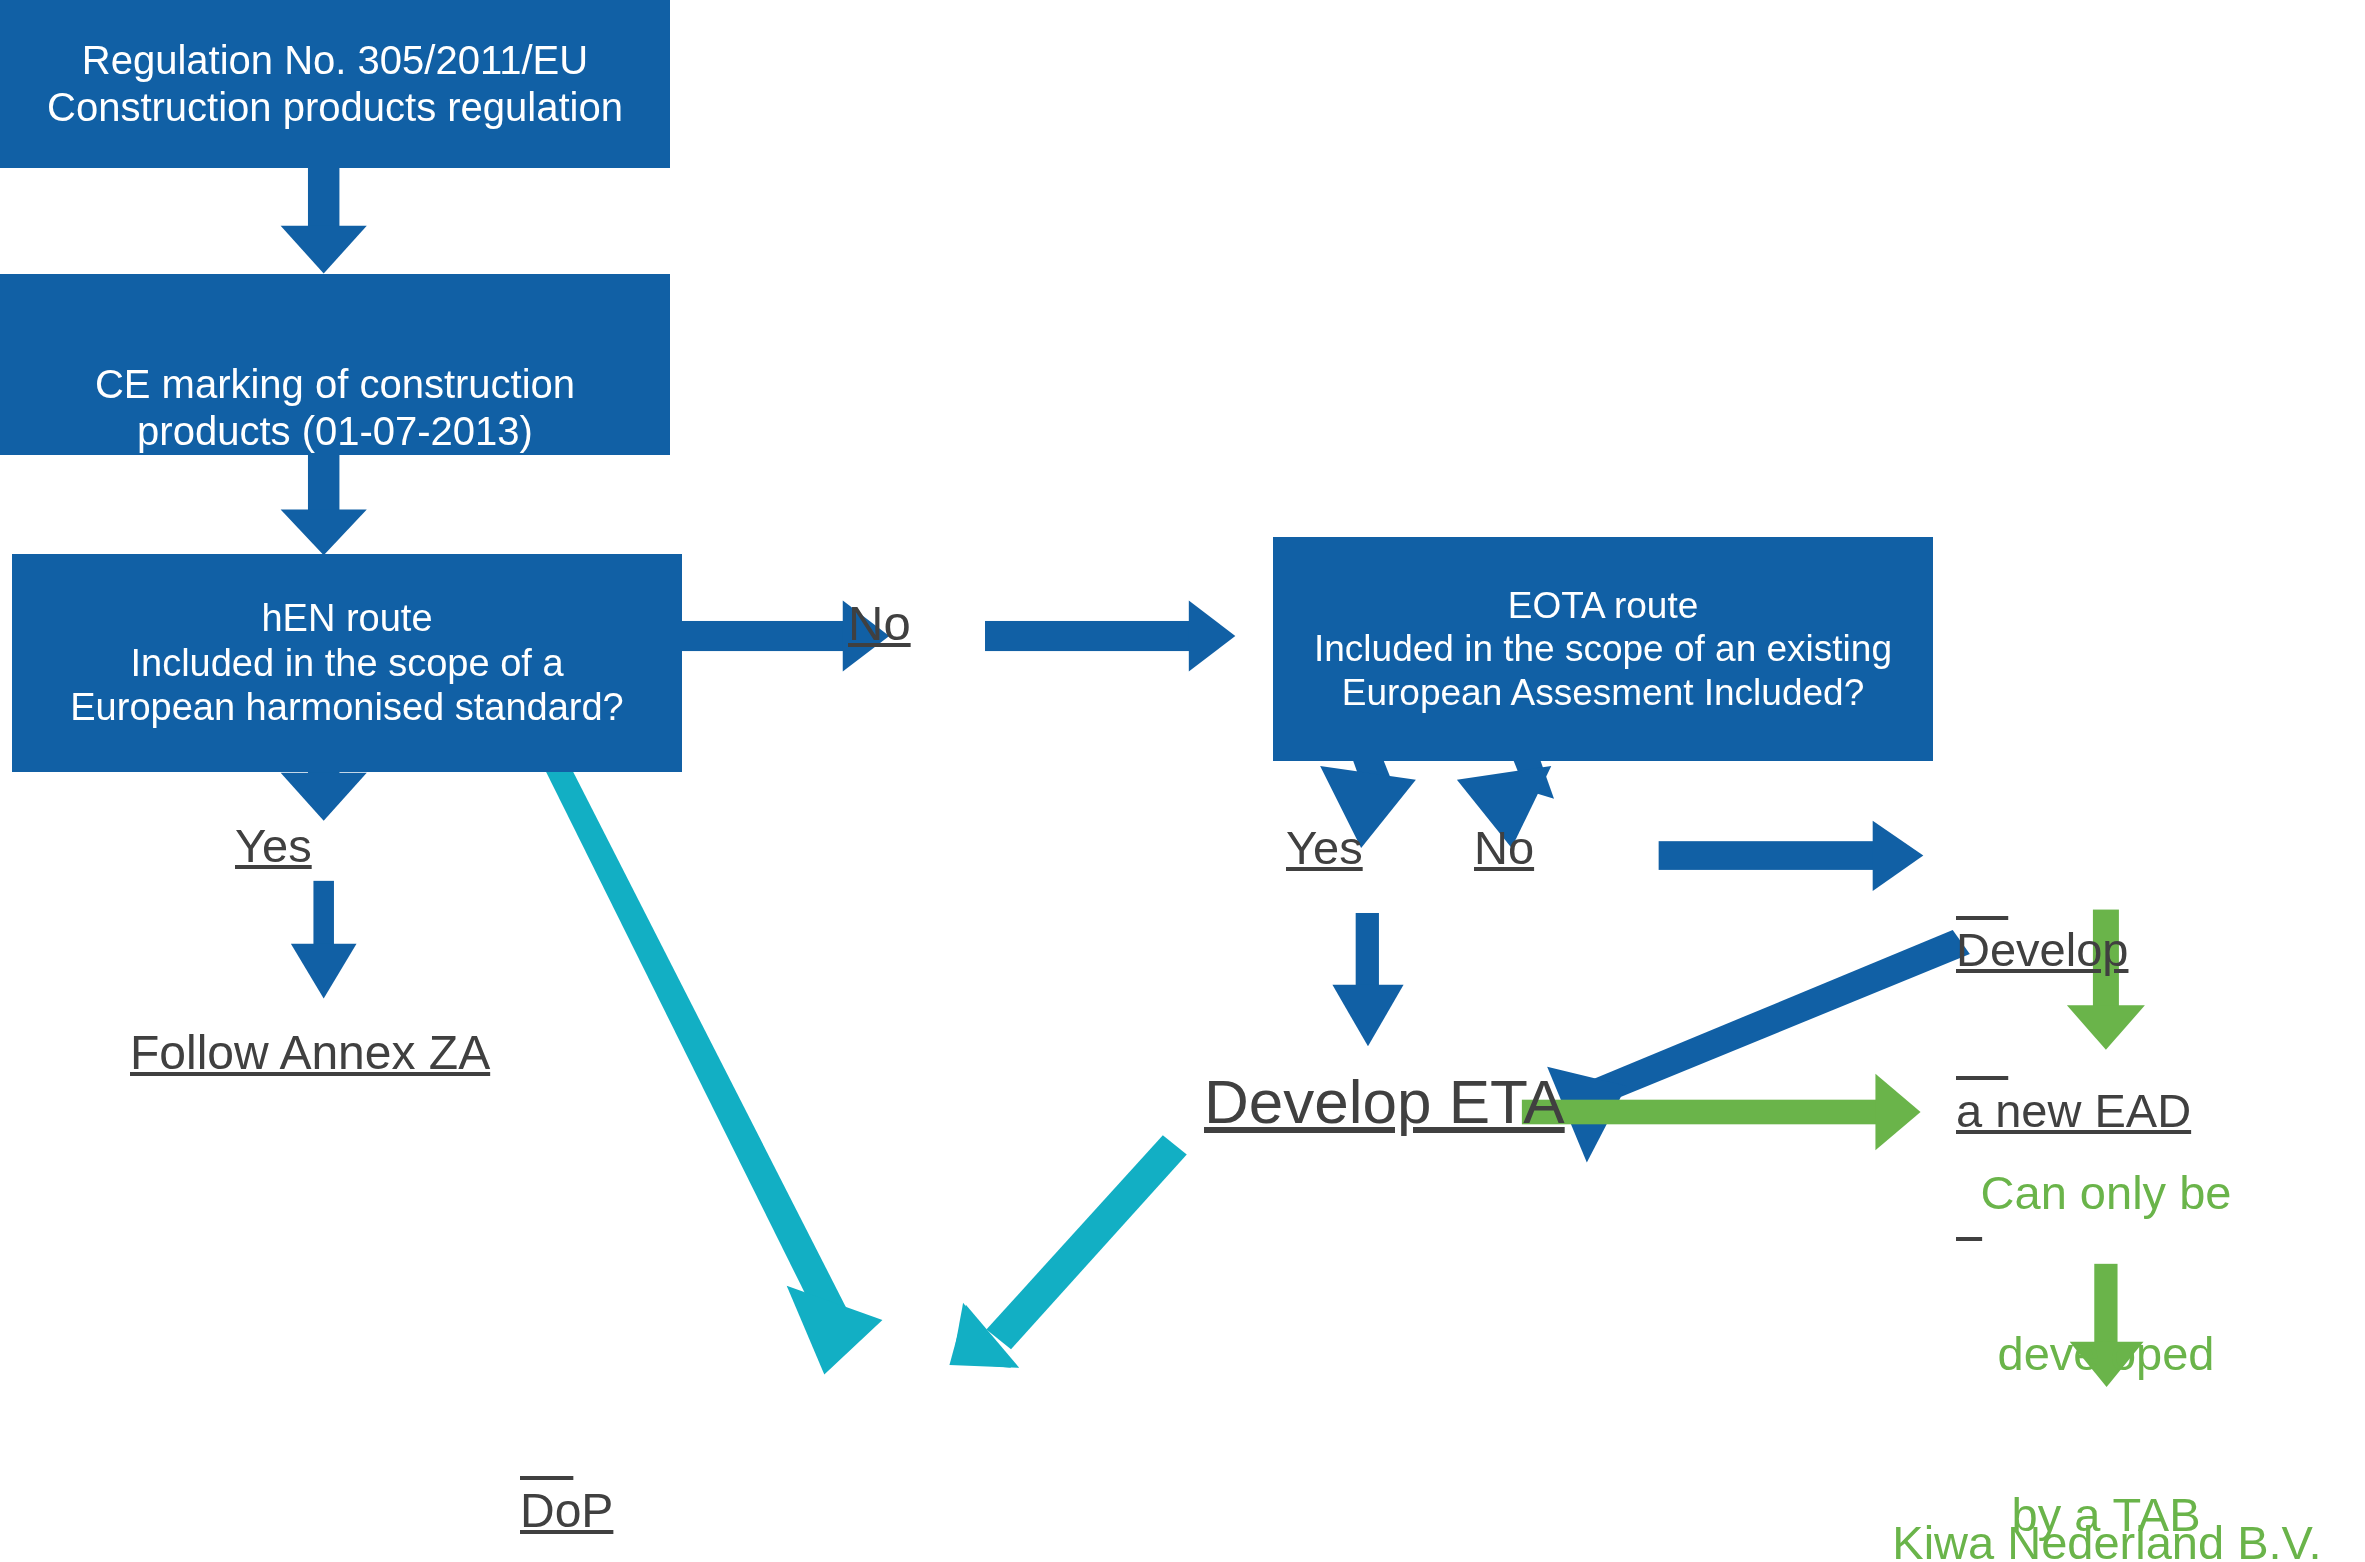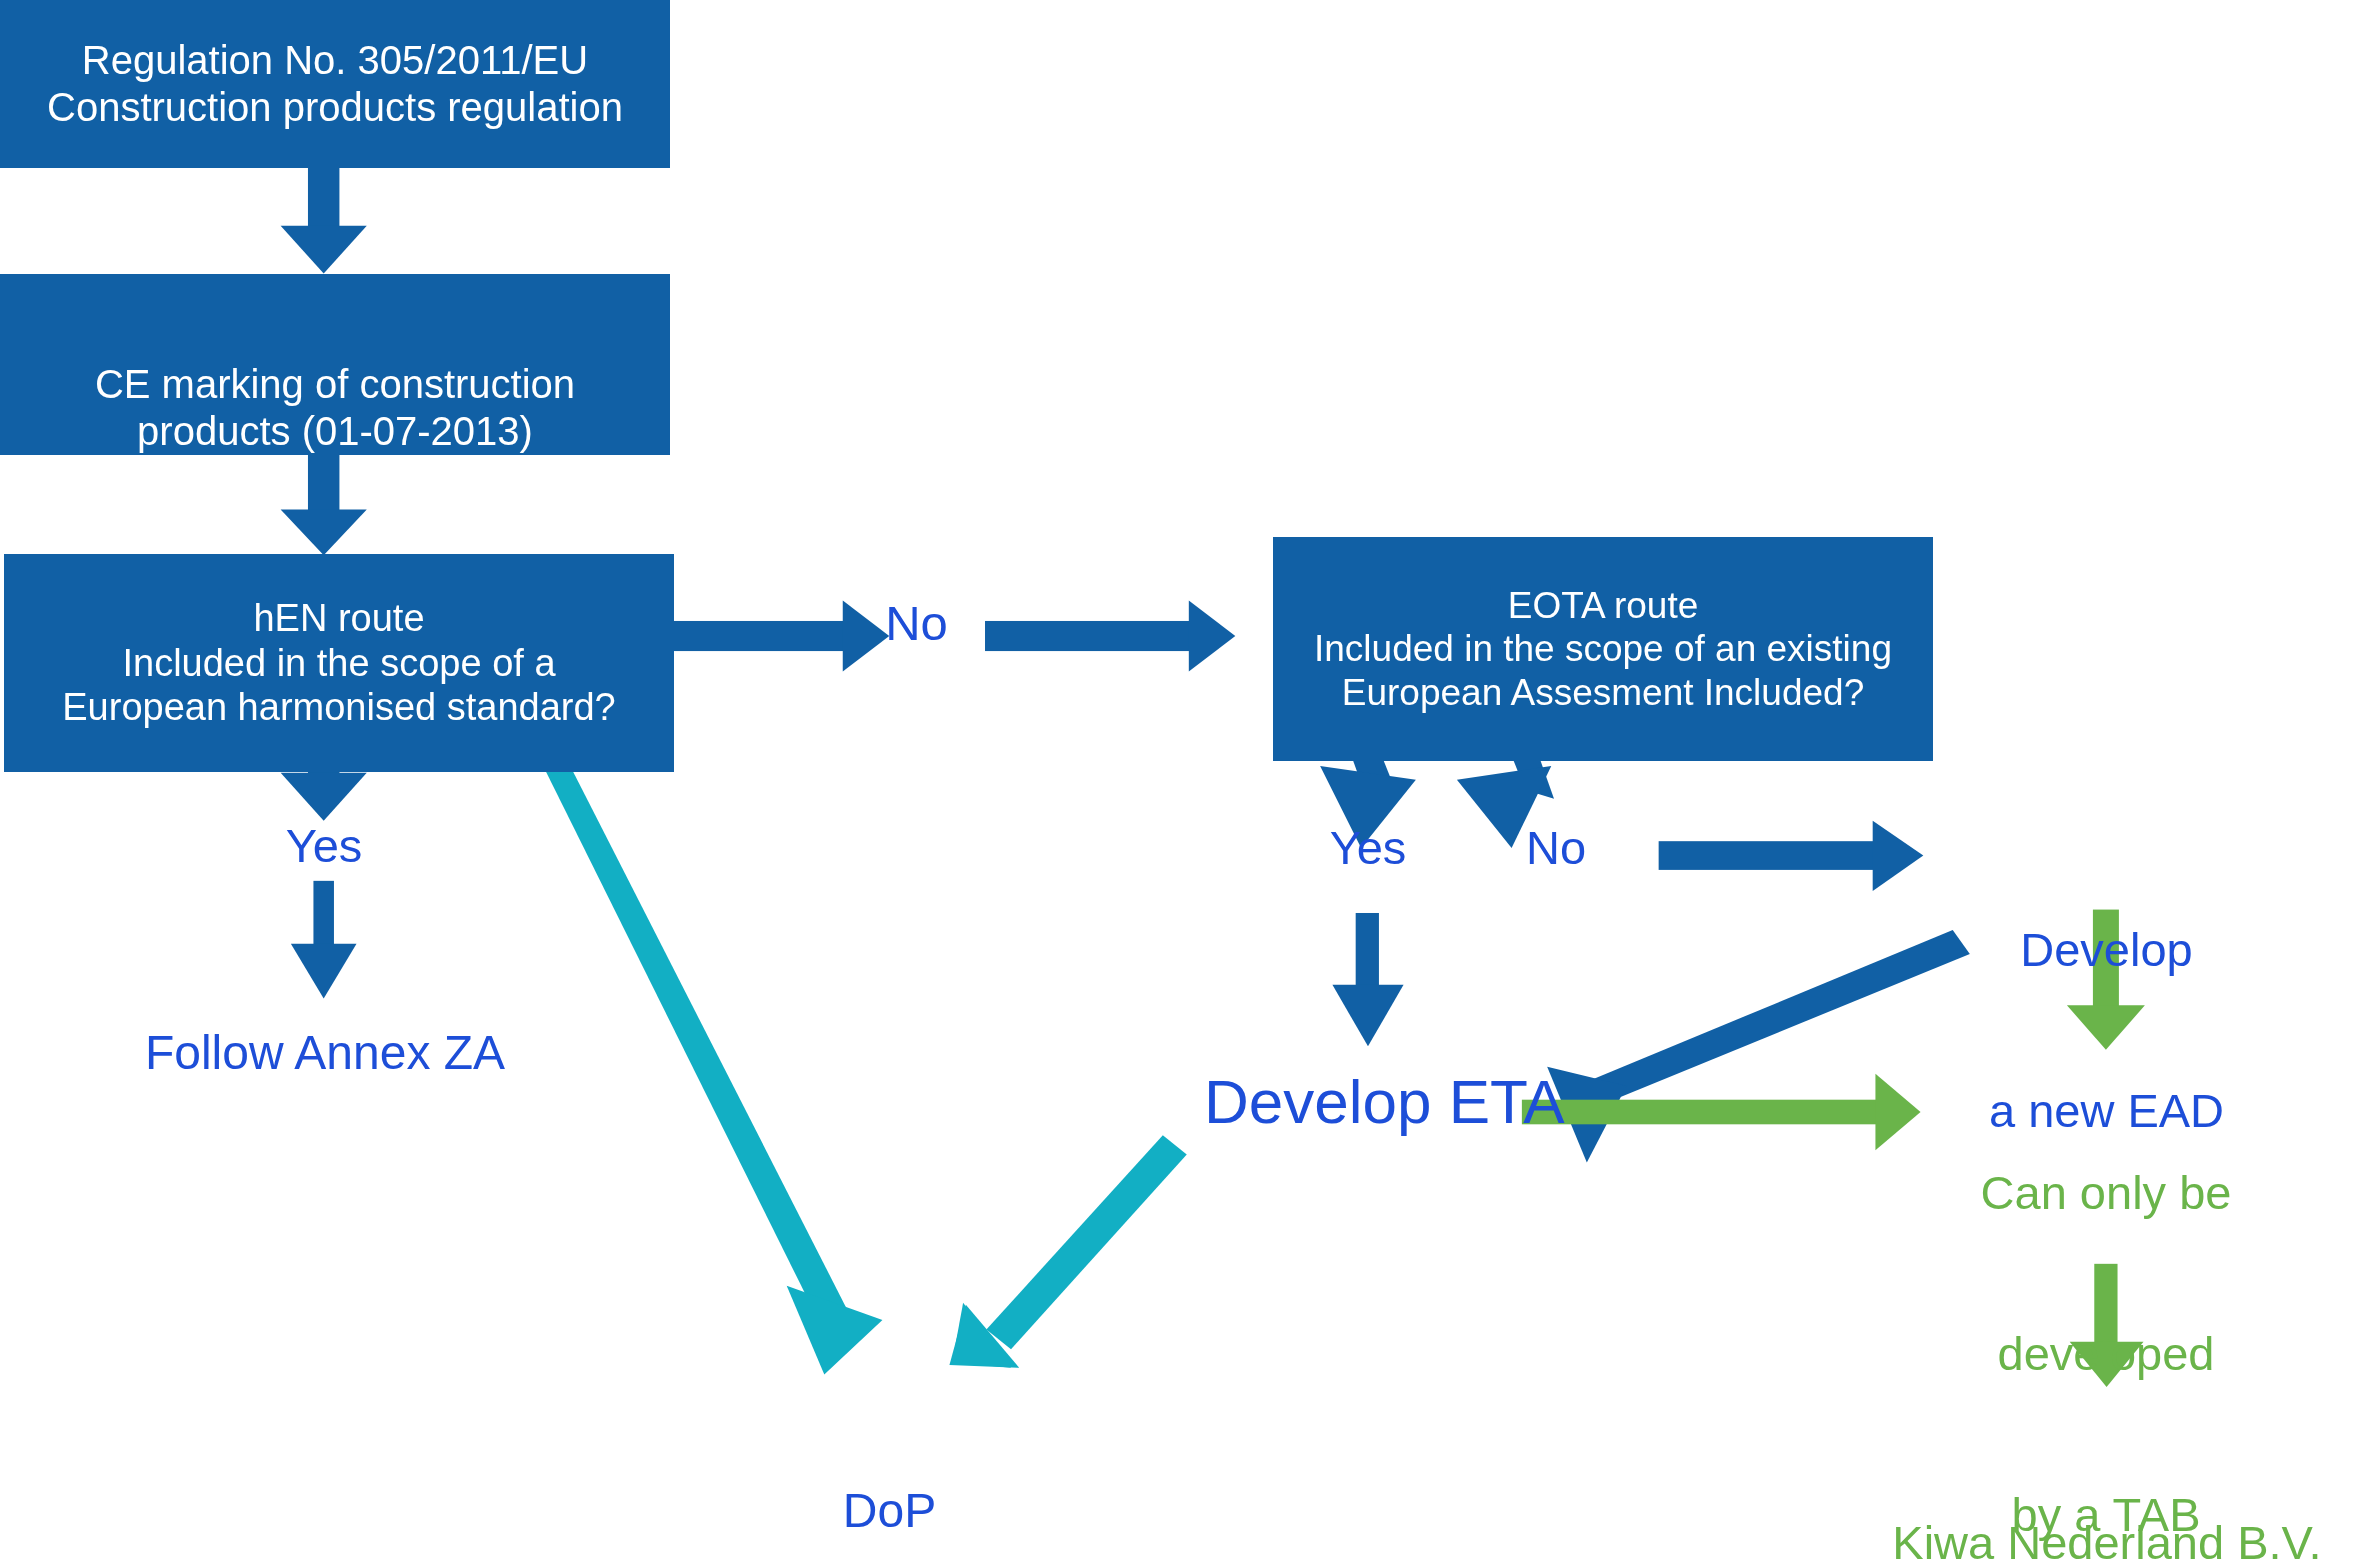--- a/index.html
+++ b/index.html
@@ -32,24 +32,25 @@
     align-items: center;
     justify-content: center;
     text-align: center;
     line-height: 1.18;
     font-weight: 400;
     box-sizing: border-box;
   }
   .node-box .txt { width: 100%; padding: 0 16px; }
   .label-text {
     position: absolute;
-    color: #1d4ed8;
-    text-align: center;
+    color: #404040;
+    text-align: left;
     line-height: 1.14;
     white-space: pre;
+    text-decoration: underline;
   }
   .label-green {
     position: absolute;
     color: #6ab44a;
     text-align: center;
     line-height: 1.14;
     white-space: pre;
   }
 </style>
 </head>
@@ -150,21 +151,21 @@
     </div>
   </div>
 
   <div class="node-box" style="left:0px; top:274px; width:670px; height:181px; font-size:40px;align-items:flex-end;">
     <div class="txt">
       <div>CE marking of construction</div>
       <div>products (01-07-2013)</div>
     </div>
   </div>
 
-  <div class="node-box" style="left:4px; top:554px; width:670px; height:218px; font-size:38px;">
+  <div class="node-box" style="left:12px; top:554px; width:670px; height:218px; font-size:38px;">
     <div class="txt">
       <div>hEN route</div>
       <div>Included in the scope of a</div>
       <div>European harmonised standard?</div>
     </div>
   </div>
 
   <div class="node-box" style="left:1273px; top:537px; width:660px; height:224px; font-size:37px;">
     <div class="txt">
       <div>EOTA route</div>

